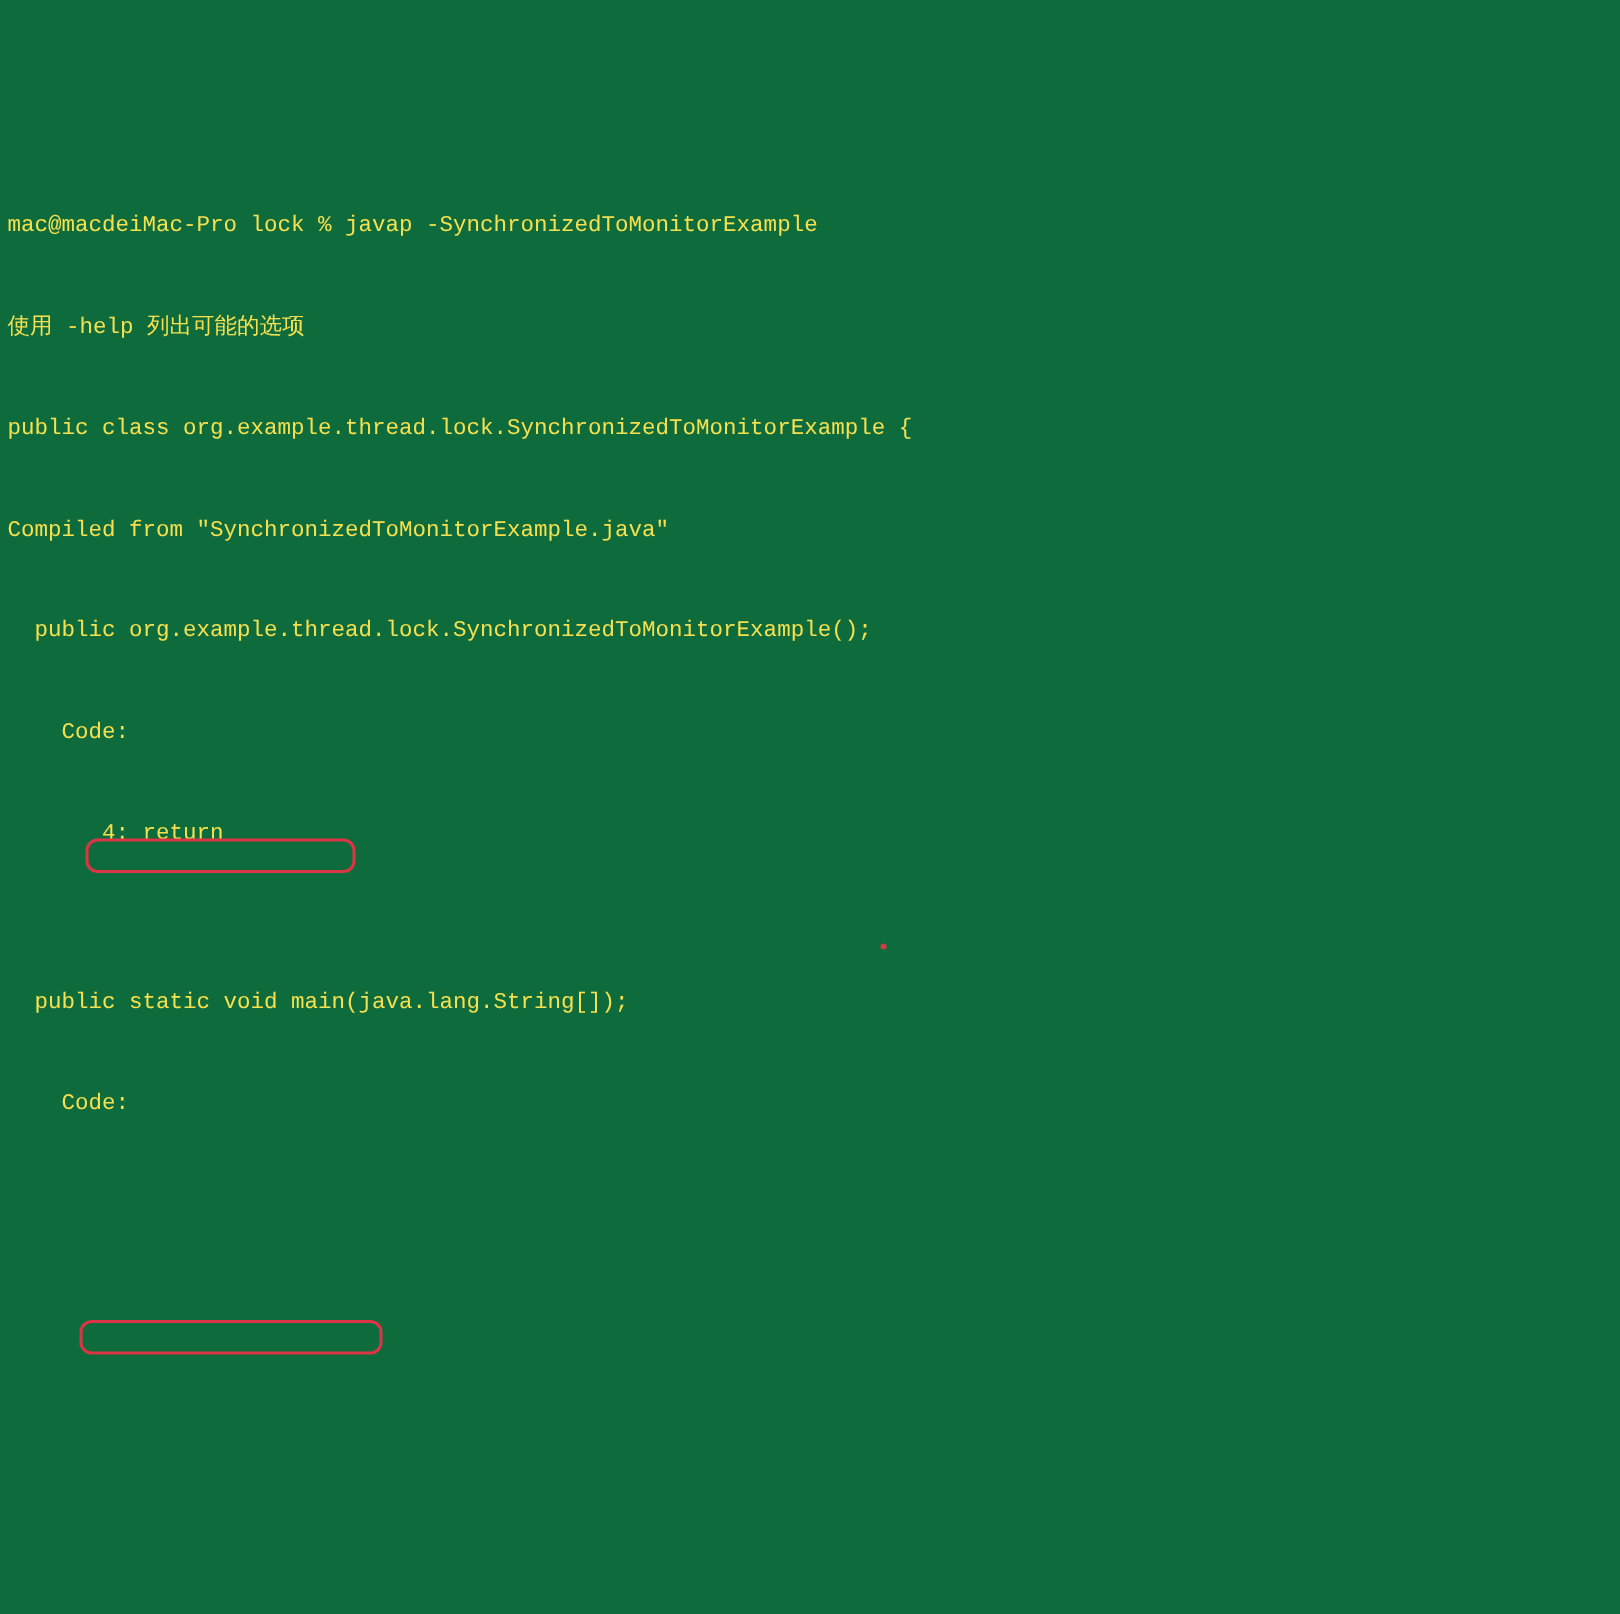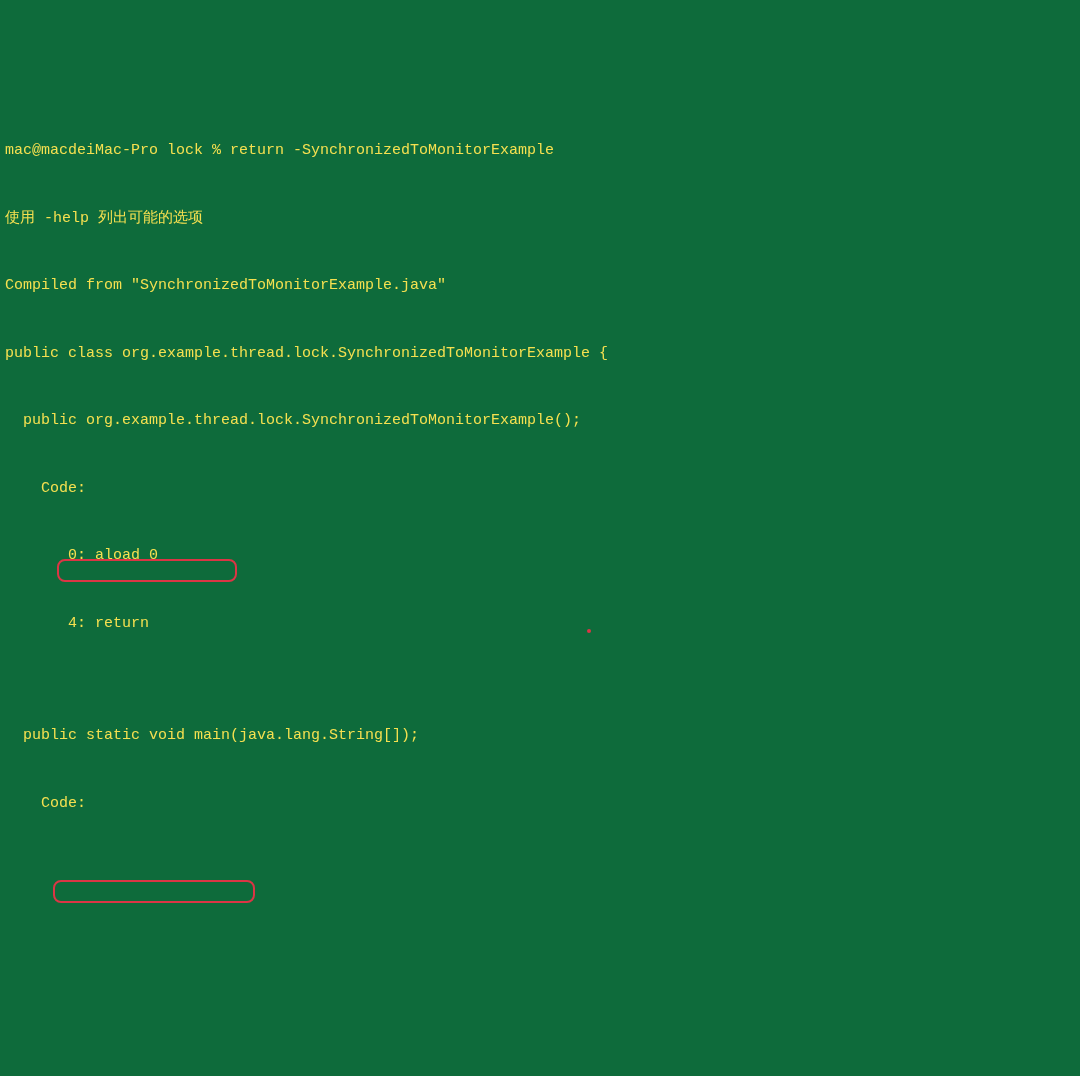--- a/index.html
+++ b/index.html
@@ -38,27 +38,26 @@
     .container {
       position: relative;
     }
   </style>
 </head>
 <body>
 
 
 
 <div class="container">
-  <div class="line">mac@macdeiMac-Pro lock % return -SynchronizedToMonitorExample</div>
+  <div class="line">mac@macdeiMac-Pro lock % javap -SynchronizedToMonitorExample</div>
   <div class="line">使用 -help 列出可能的选项</div>
+  <div class="line">public class org.example.thread.lock.SynchronizedToMonitorExample {</div>
   <div class="line">Compiled from "SynchronizedToMonitorExample.java"</div>
-  <div class="line">public class org.example.thread.lock.SynchronizedToMonitorExample {</div>
   <div class="line">  public org.example.thread.lock.SynchronizedToMonitorExample();</div>
   <div class="line">    Code:</div>
-  <div class="line">       0: aload_0</div>
   <div class="line">       4: return</div>
   <div class="line"></div>
   <div class="line">  public static void main(java.lang.String[]);</div>
   <div class="line">    Code:</div>
   
   
   
   
   
   

